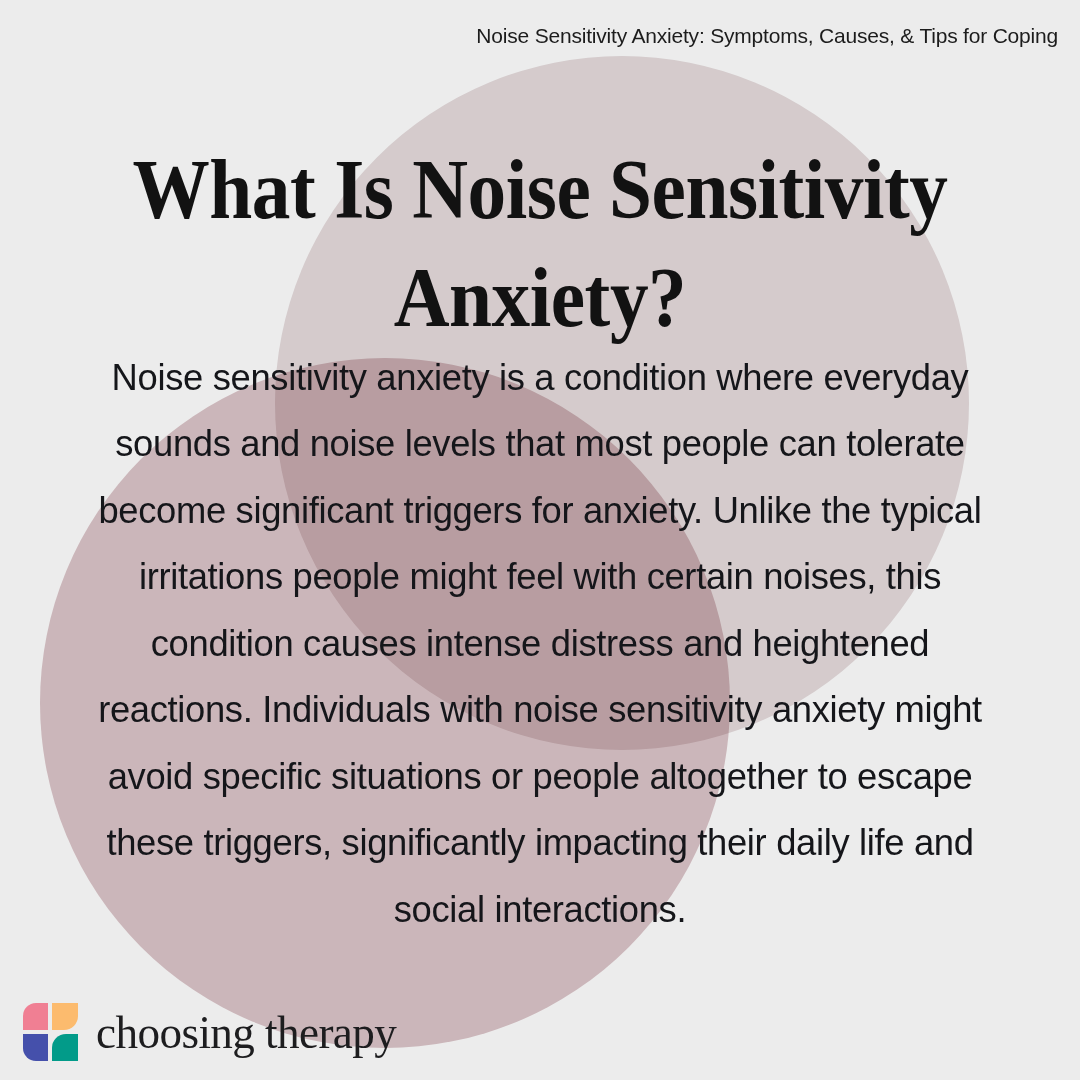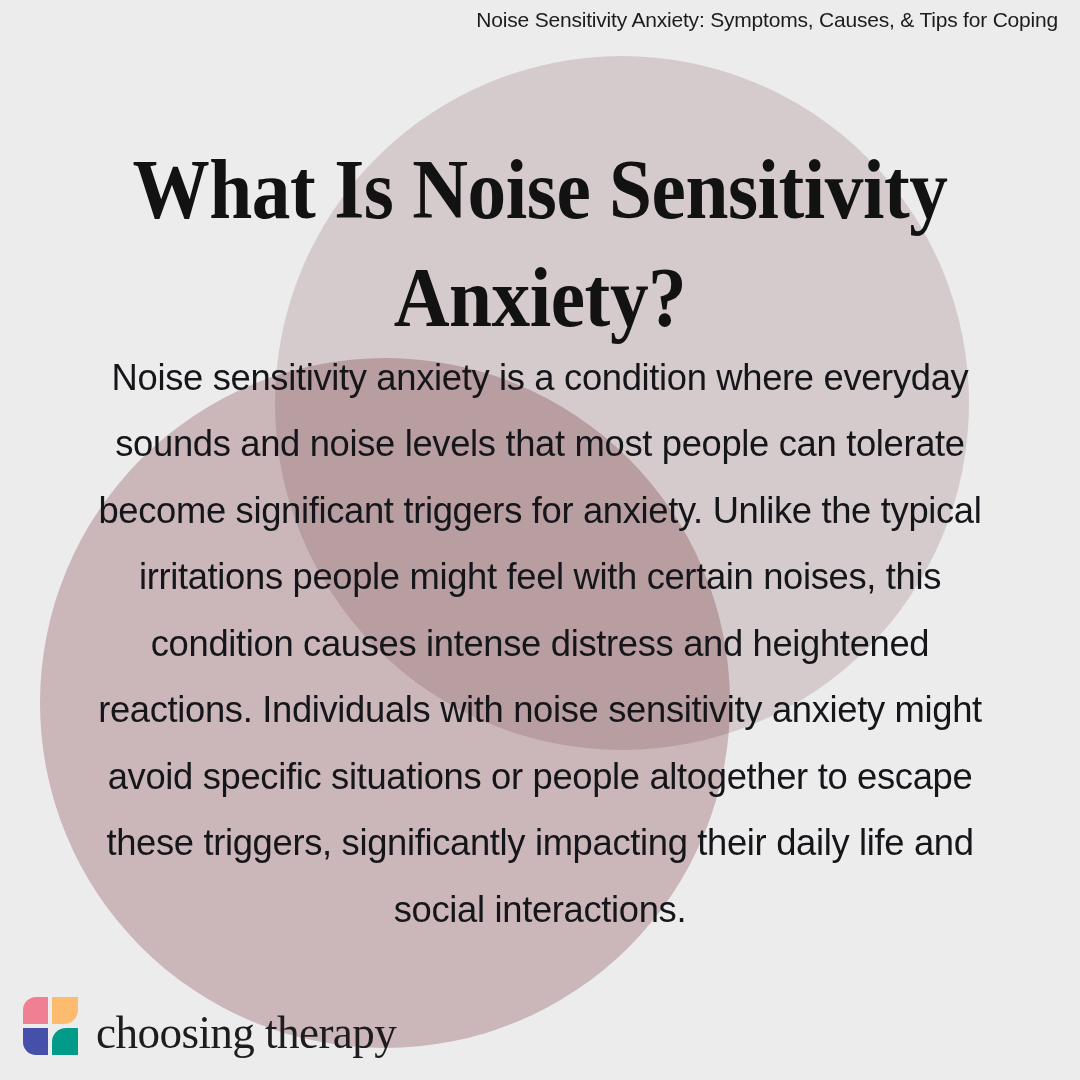--- a/index.html
+++ b/index.html
@@ -50,21 +50,21 @@
   
   #content {
     position: relative;
     z-index: 3;
     width: 1080px;
     height: 1080px;
   }
 
   #eyebrow {
     position: absolute;
-    top: 8px;
+    top: 24px;
     right: 22px;
     font-family: "Liberation Sans", sans-serif;
     font-size: 21px;
     font-weight: 400;
     color: #1c1c1c;
     letter-spacing: -0.2px;
     white-space: nowrap;
   }
 
   #headline {
@@ -96,23 +96,23 @@
     letter-spacing: -0.35px;
     color: #15161a;
     transform: scaleX(0.97);
     transform-origin: 50% 0;
   }
 
   
   #brand {
     position: absolute;
     left: 22px;
-    bottom: 24px;
+    bottom: 18px;
     display: flex;
-    align-items: flex-end;
+    align-items: center;
     gap: 17px;
   }
   #brand-mark {
     display: block;
     width: 57px;
     height: 60px;
   }
   #brand-wordmark {
     font-family: "Liberation Serif", serif;
     font-size: 47px;

